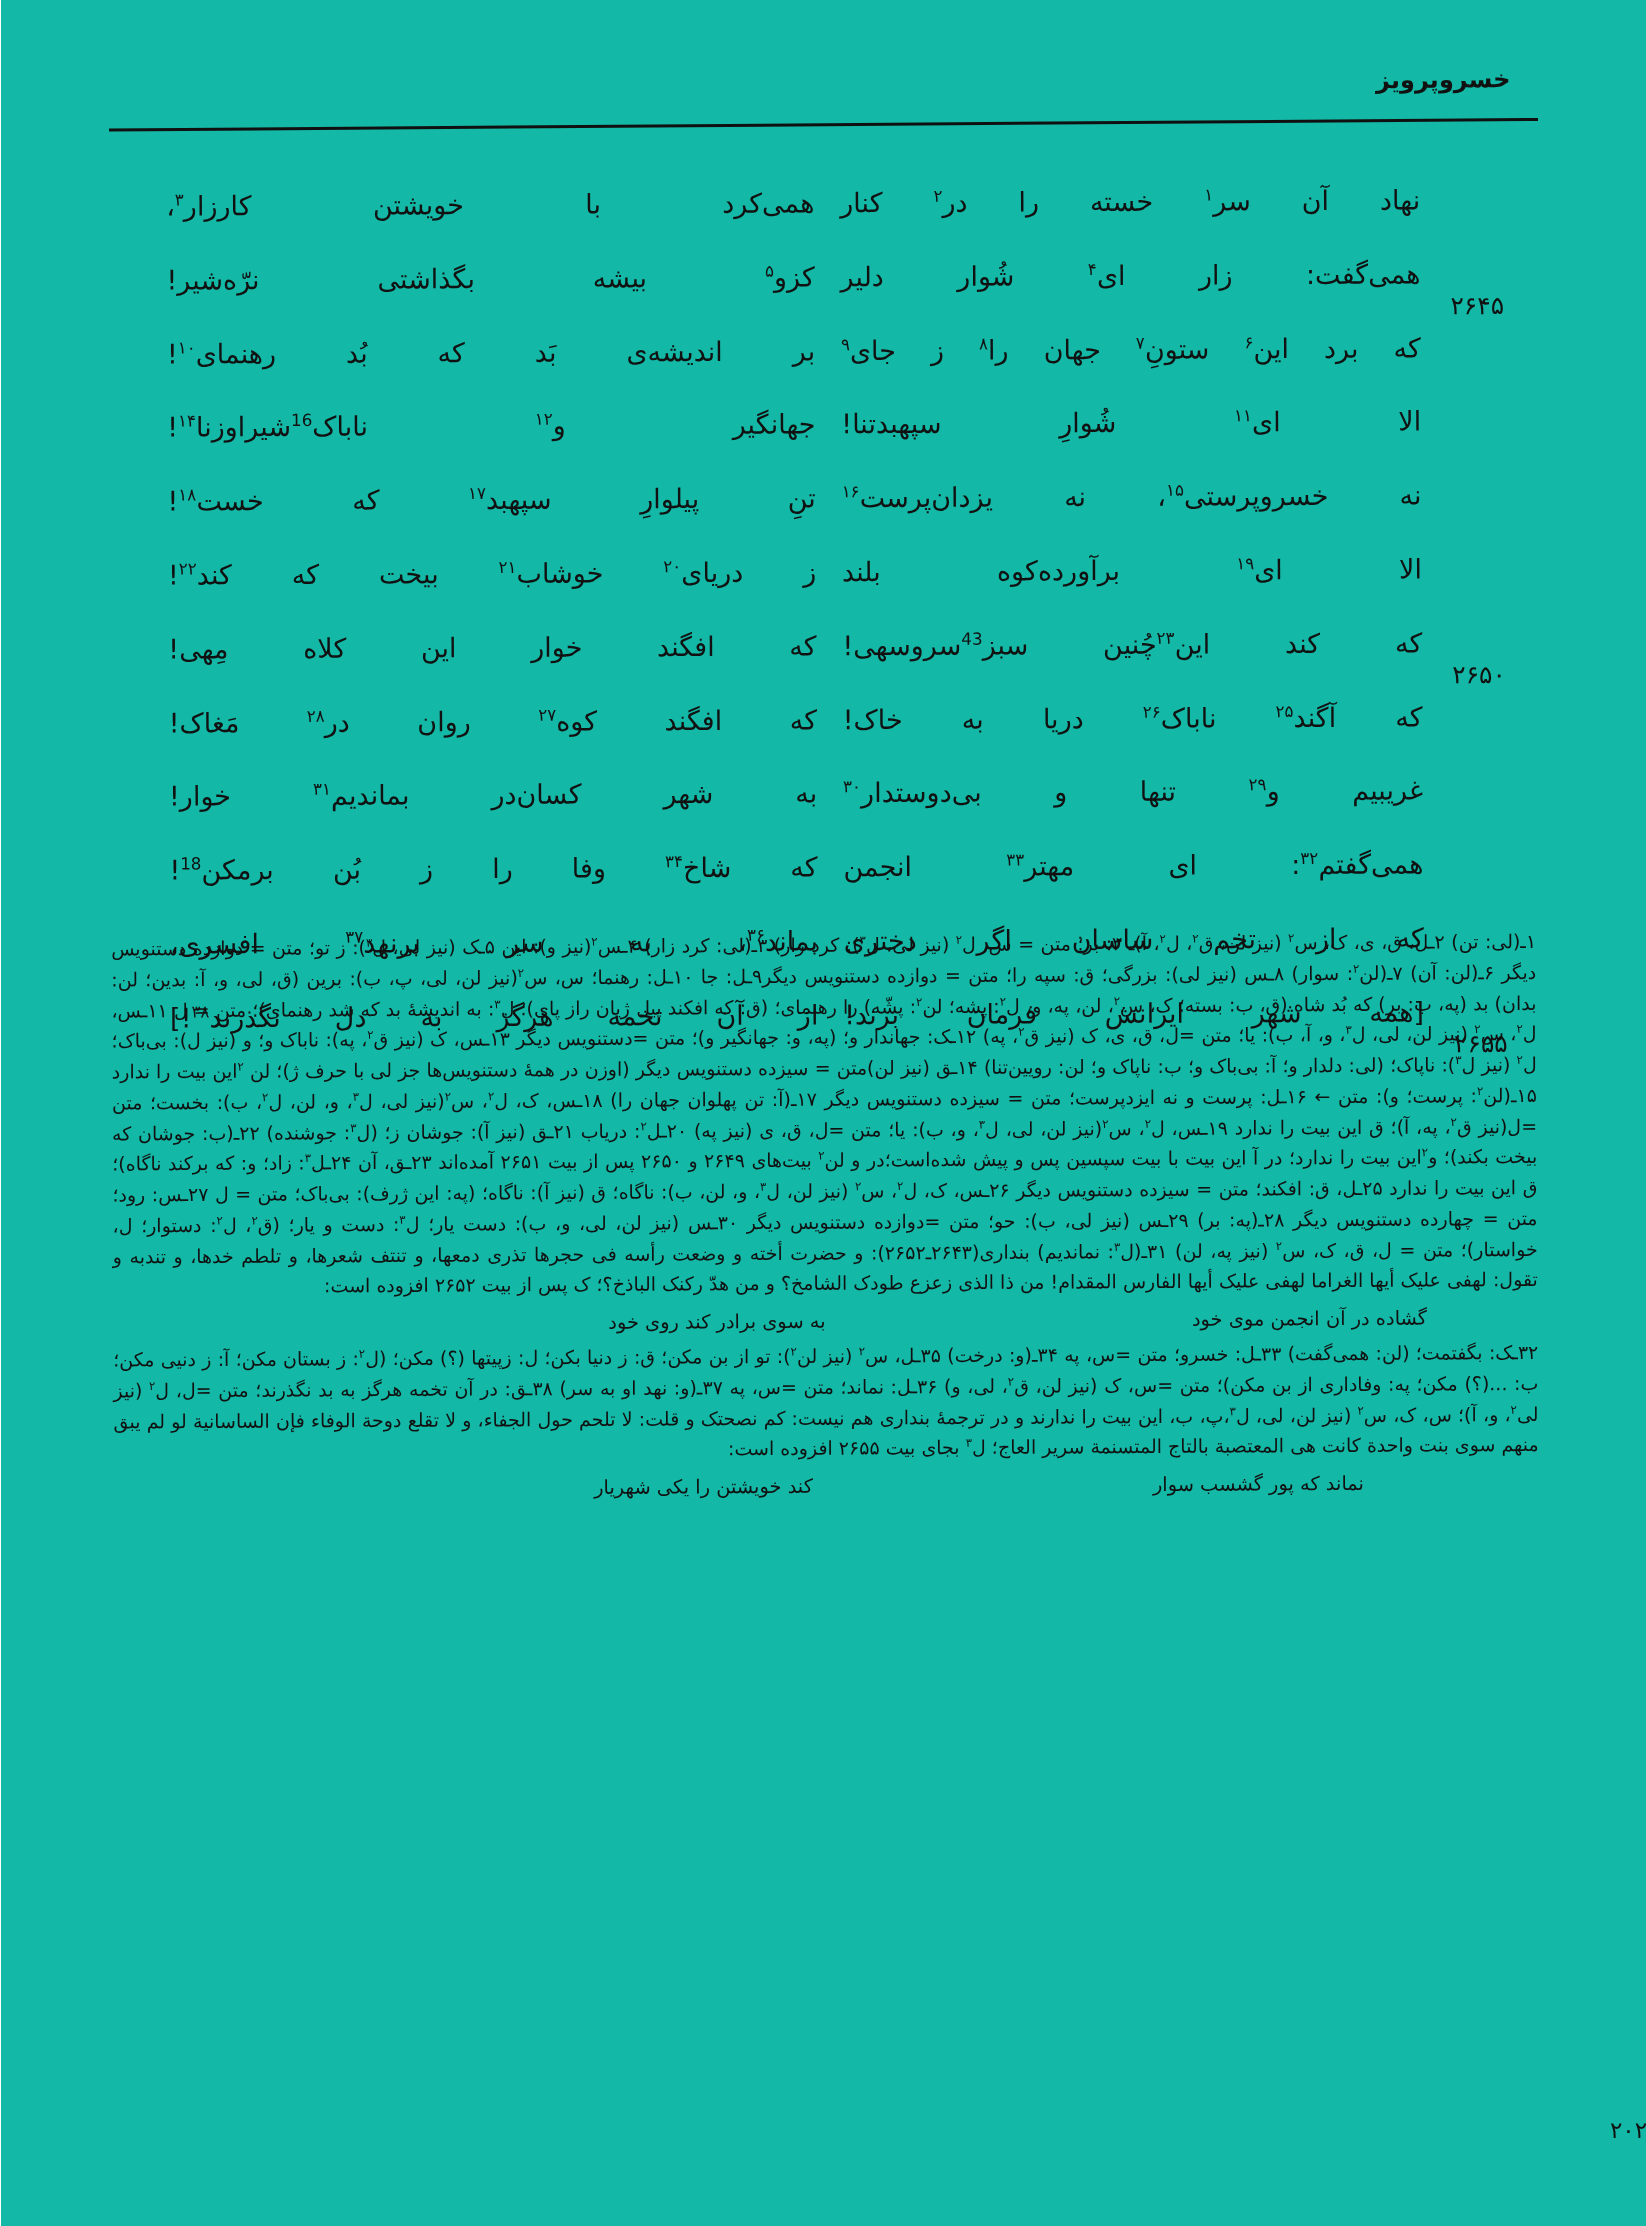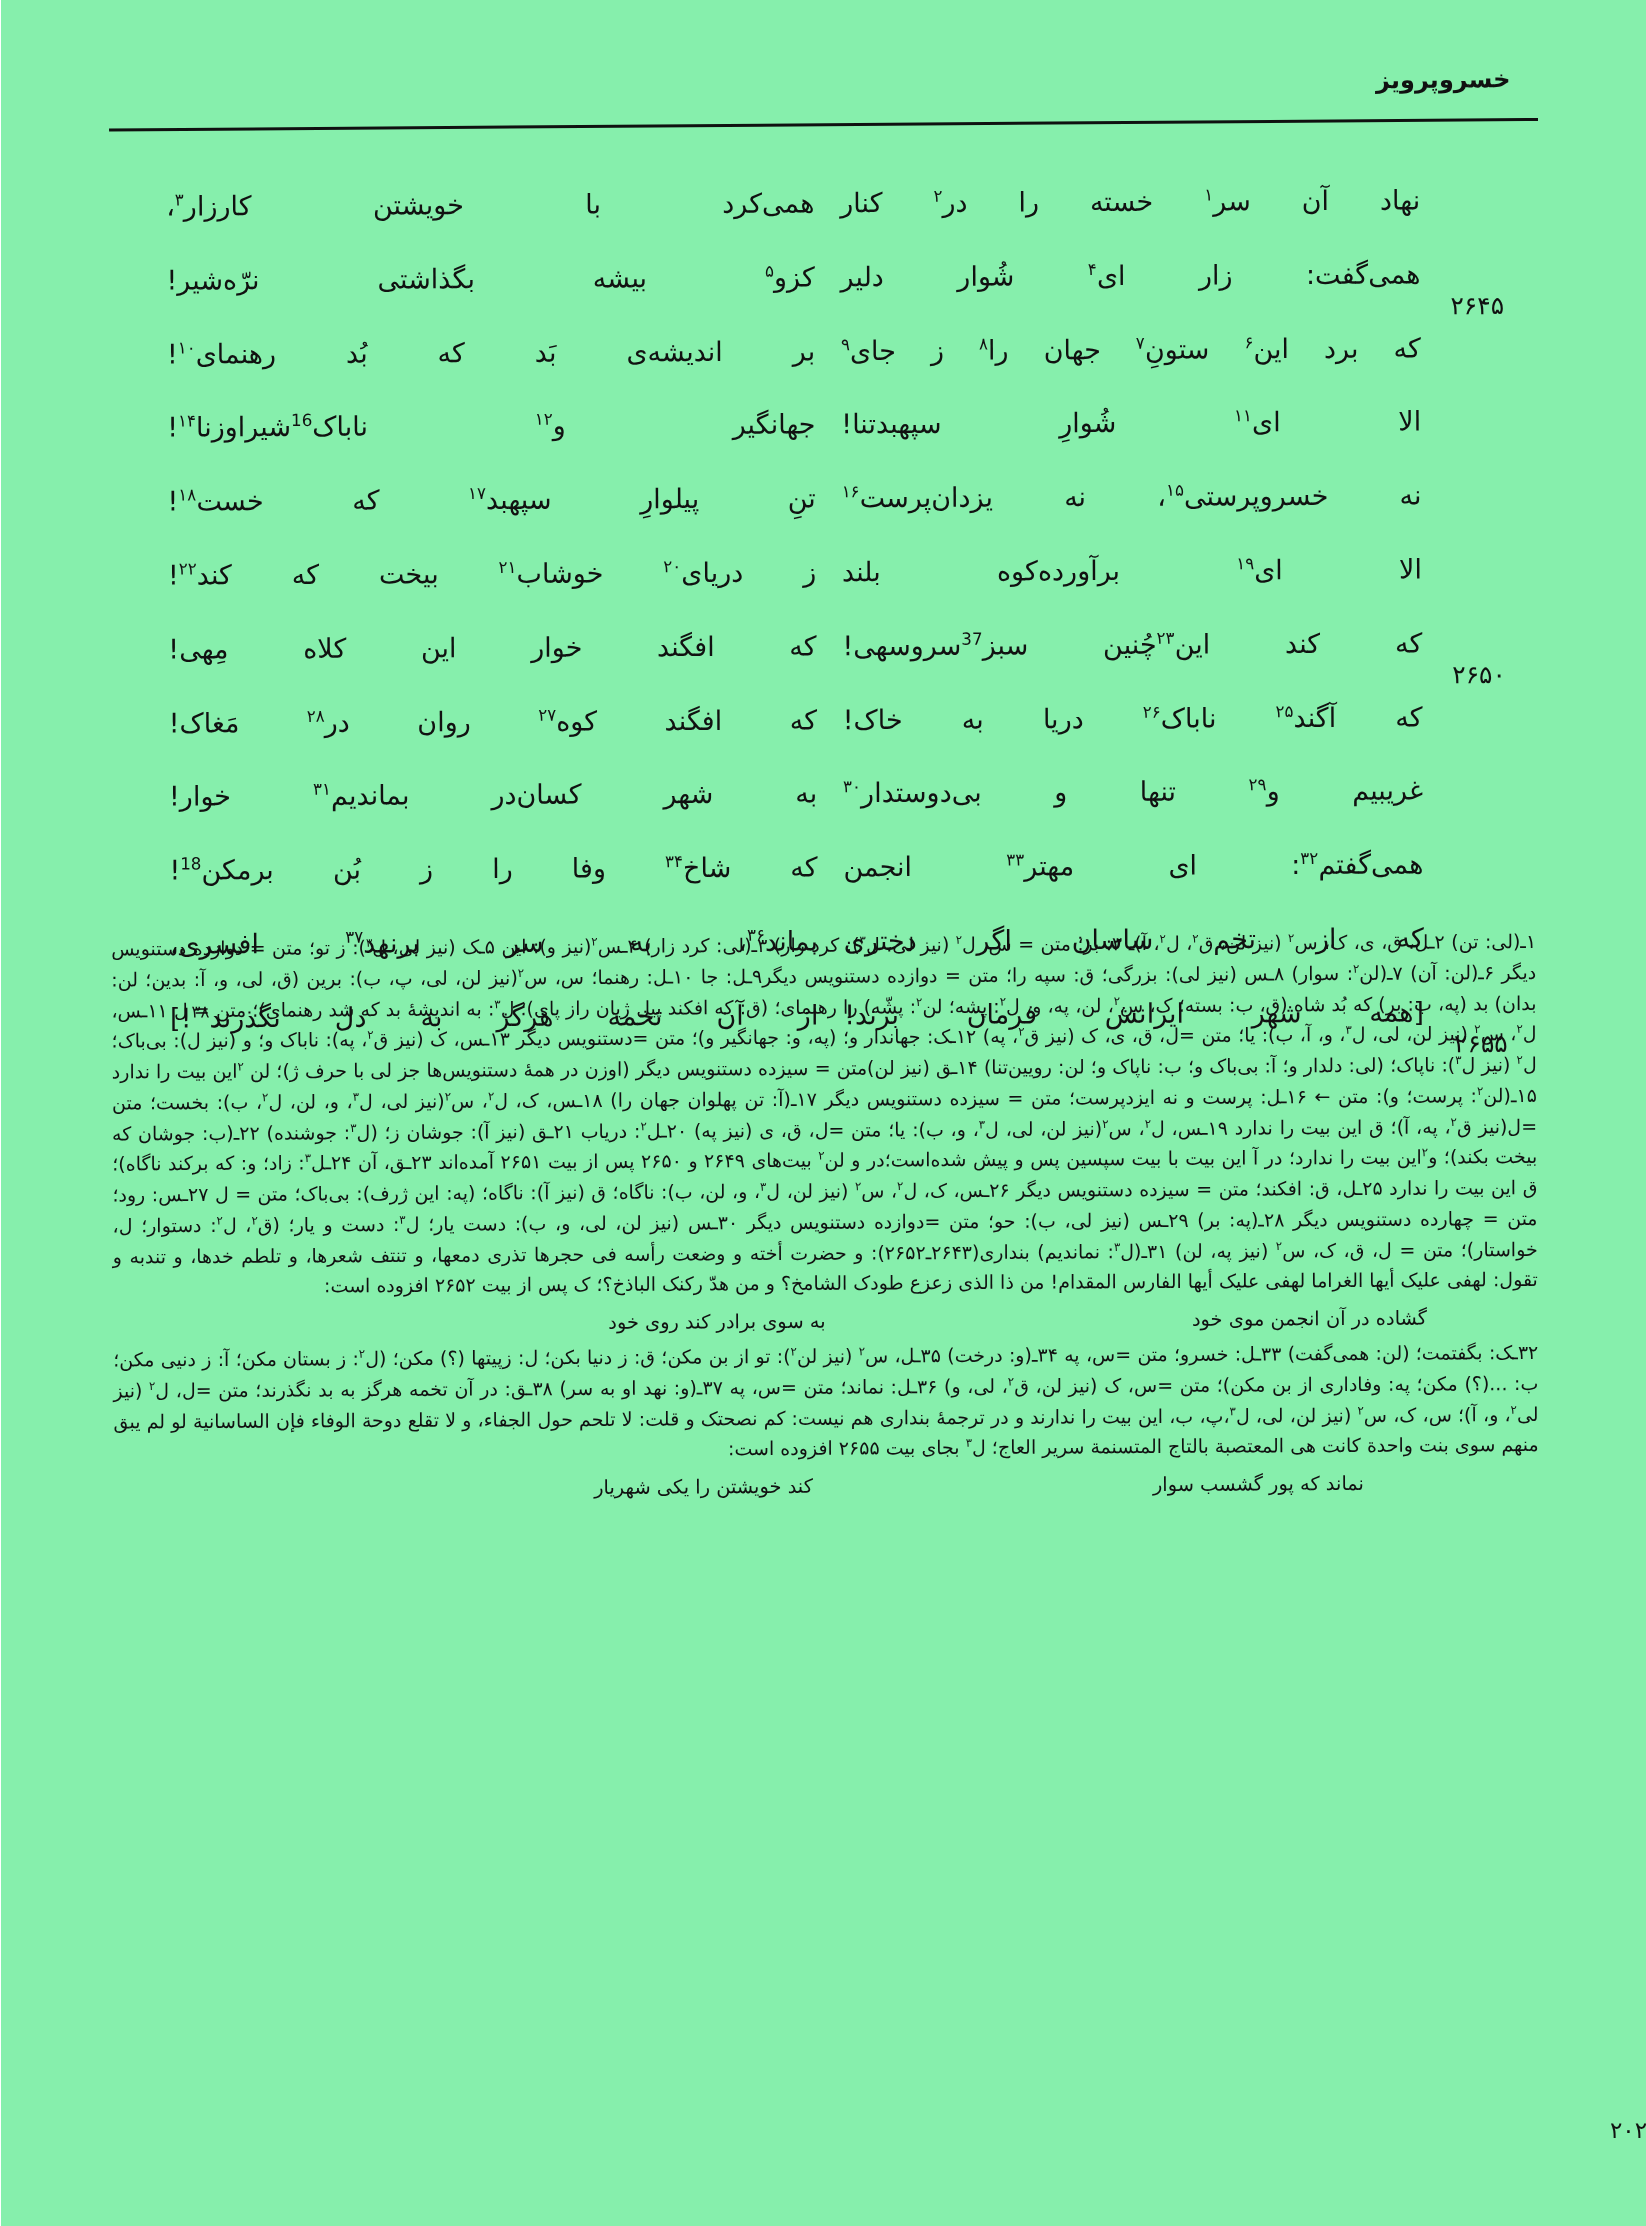--- a/index.html
+++ b/index.html
@@ -6,21 +6,21 @@
   html,body{margin:0;padding:0;background:#ffffff;}
   body{
     width:1647px;height:2226px;
     font-family:"DejaVu Sans","Liberation Sans",sans-serif;
     color:#111;
     position:relative;
     overflow:hidden;
   }
   .page{
     position:absolute;inset:0;
-    background:#86efac;
+    background:#14b8a6;
   }
 
   
   .runhead{
     position:absolute;
     top:61px;
     left:109px;
     right:109px;
     height:65px;
   }
@@ -197,21 +197,21 @@
           <span class="verse-num"></span>
           <span class="hemi-text">الا ای<sup class="fn">۱۹</sup> برآورده‌کوه بلند</span>
         </div>
         <div class="hemi left">
           <span class="hemi-text">ز دریای<sup class="fn">۲۰</sup> خوشاب<sup class="fn">۲۱</sup> بیخت که کند<sup class="fn">۲۲</sup>!</span>
         </div>
       </div>
       <div class="bayt">
         <div class="hemi right">
           <span class="verse-num">۲۶۵۰</span>
-          <span class="hemi-text">که کند این<sup class="fn">۲۳</sup>چُنین سبز<sup class="fn">37</sup>سروسهی!</span>
+          <span class="hemi-text">که کند این<sup class="fn">۲۳</sup>چُنین سبز<sup class="fn">43</sup>سروسهی!</span>
         </div>
         <div class="hemi left">
           <span class="hemi-text">که افگند خوار این کلاه مِهی!</span>
         </div>
       </div>
       <div class="bayt">
         <div class="hemi right">
           <span class="verse-num"></span>
           <span class="hemi-text">که آگند<sup class="fn">۲۵</sup> ناباک<sup class="fn">۲۶</sup> دریا به خاک!</span>
         </div>

